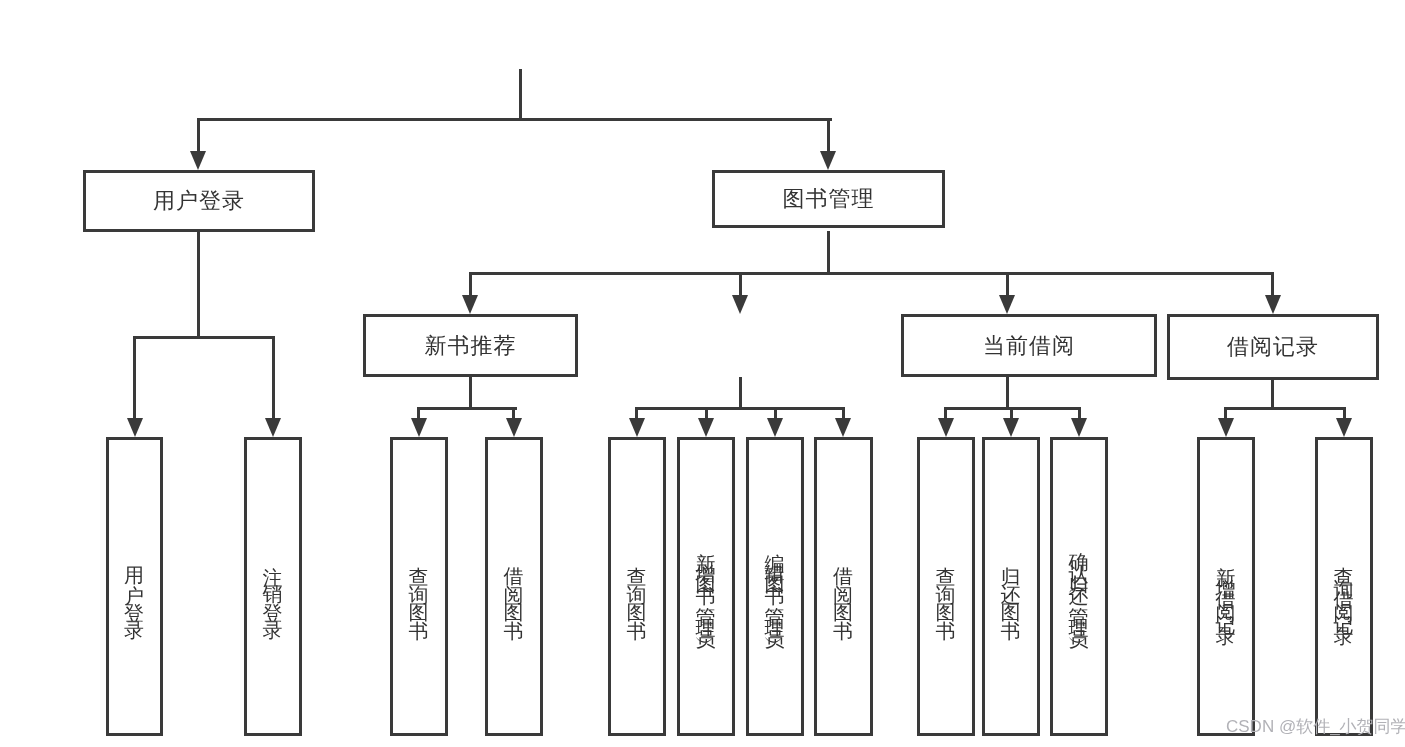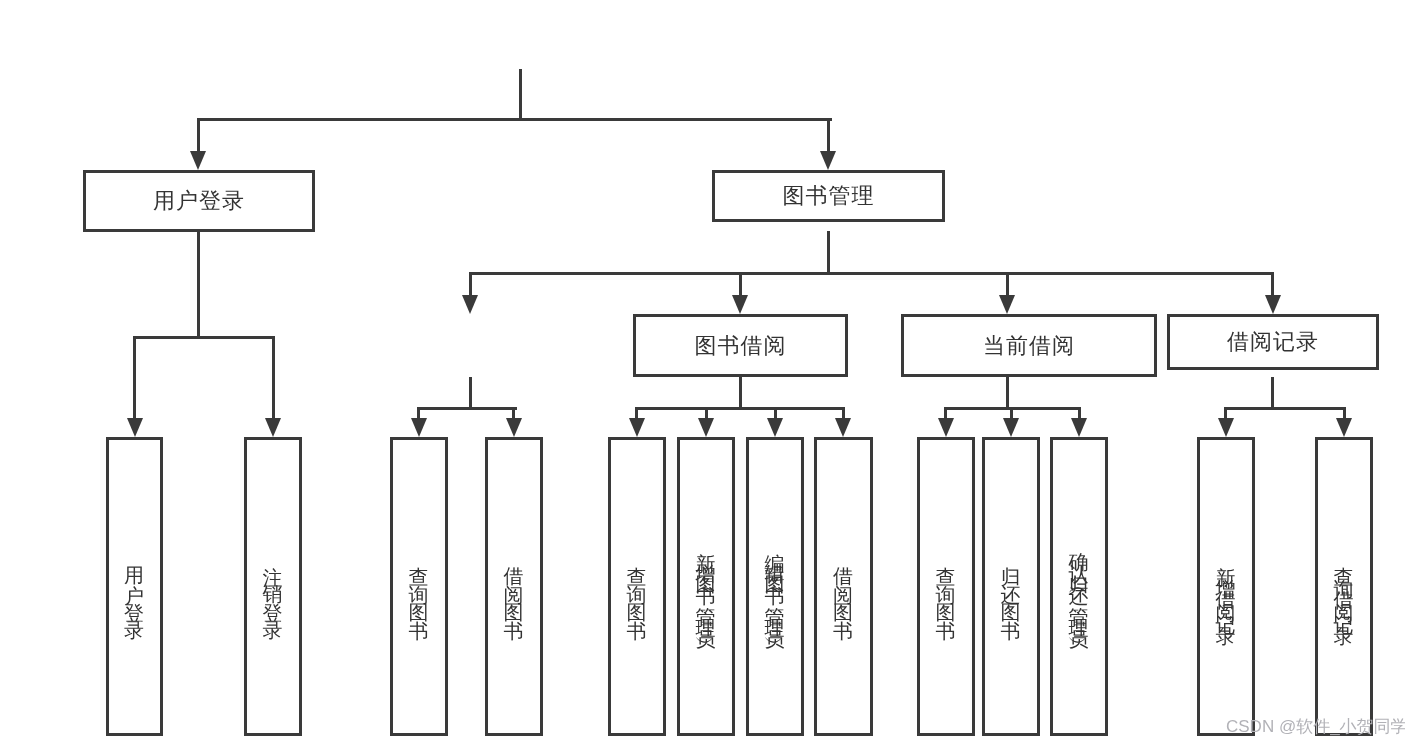--- a/index.html
+++ b/index.html
@@ -40,31 +40,31 @@
 </style>
 </head>
 <body>
 
 <div id="canvas">
 
 
   <div class="hbox" style="left:83px;top:170px;width:232px;height:62px">
     <span class="hlabel">用户登录</span>
   </div>
-  <div class="hbox" style="left:712px;top:170px;width:233px;height:52px">
+  <div class="hbox" style="left:712px;top:170px;width:233px;height:58px">
     <span class="hlabel">图书管理</span>
   </div>
 
-  <div class="hbox" style="left:633px;top:314px;width:215px;height:63px">
-    <span class="hlabel">图书借阅</span>
+  <div class="hbox" style="left:363px;top:314px;width:215px;height:63px">
+    <span class="hlabel">新书推荐</span>
   </div>
   <div class="hbox" style="left:901px;top:314px;width:256px;height:63px">
     <span class="hlabel">当前借阅</span>
   </div>
-  <div class="hbox" style="left:1167px;top:314px;width:212px;height:56px">
+  <div class="hbox" style="left:1167px;top:314px;width:212px;height:66px">
     <span class="hlabel">借阅记录</span>
   </div>
 
   <div class="vbox" style="left:106px;width:57px">
     <span class="vlabel len4">用户登录</span>
   </div>
   <div class="vbox" style="left:244px;width:58px">
     <span class="vlabel len4">注销登录</span>
   </div>
 

